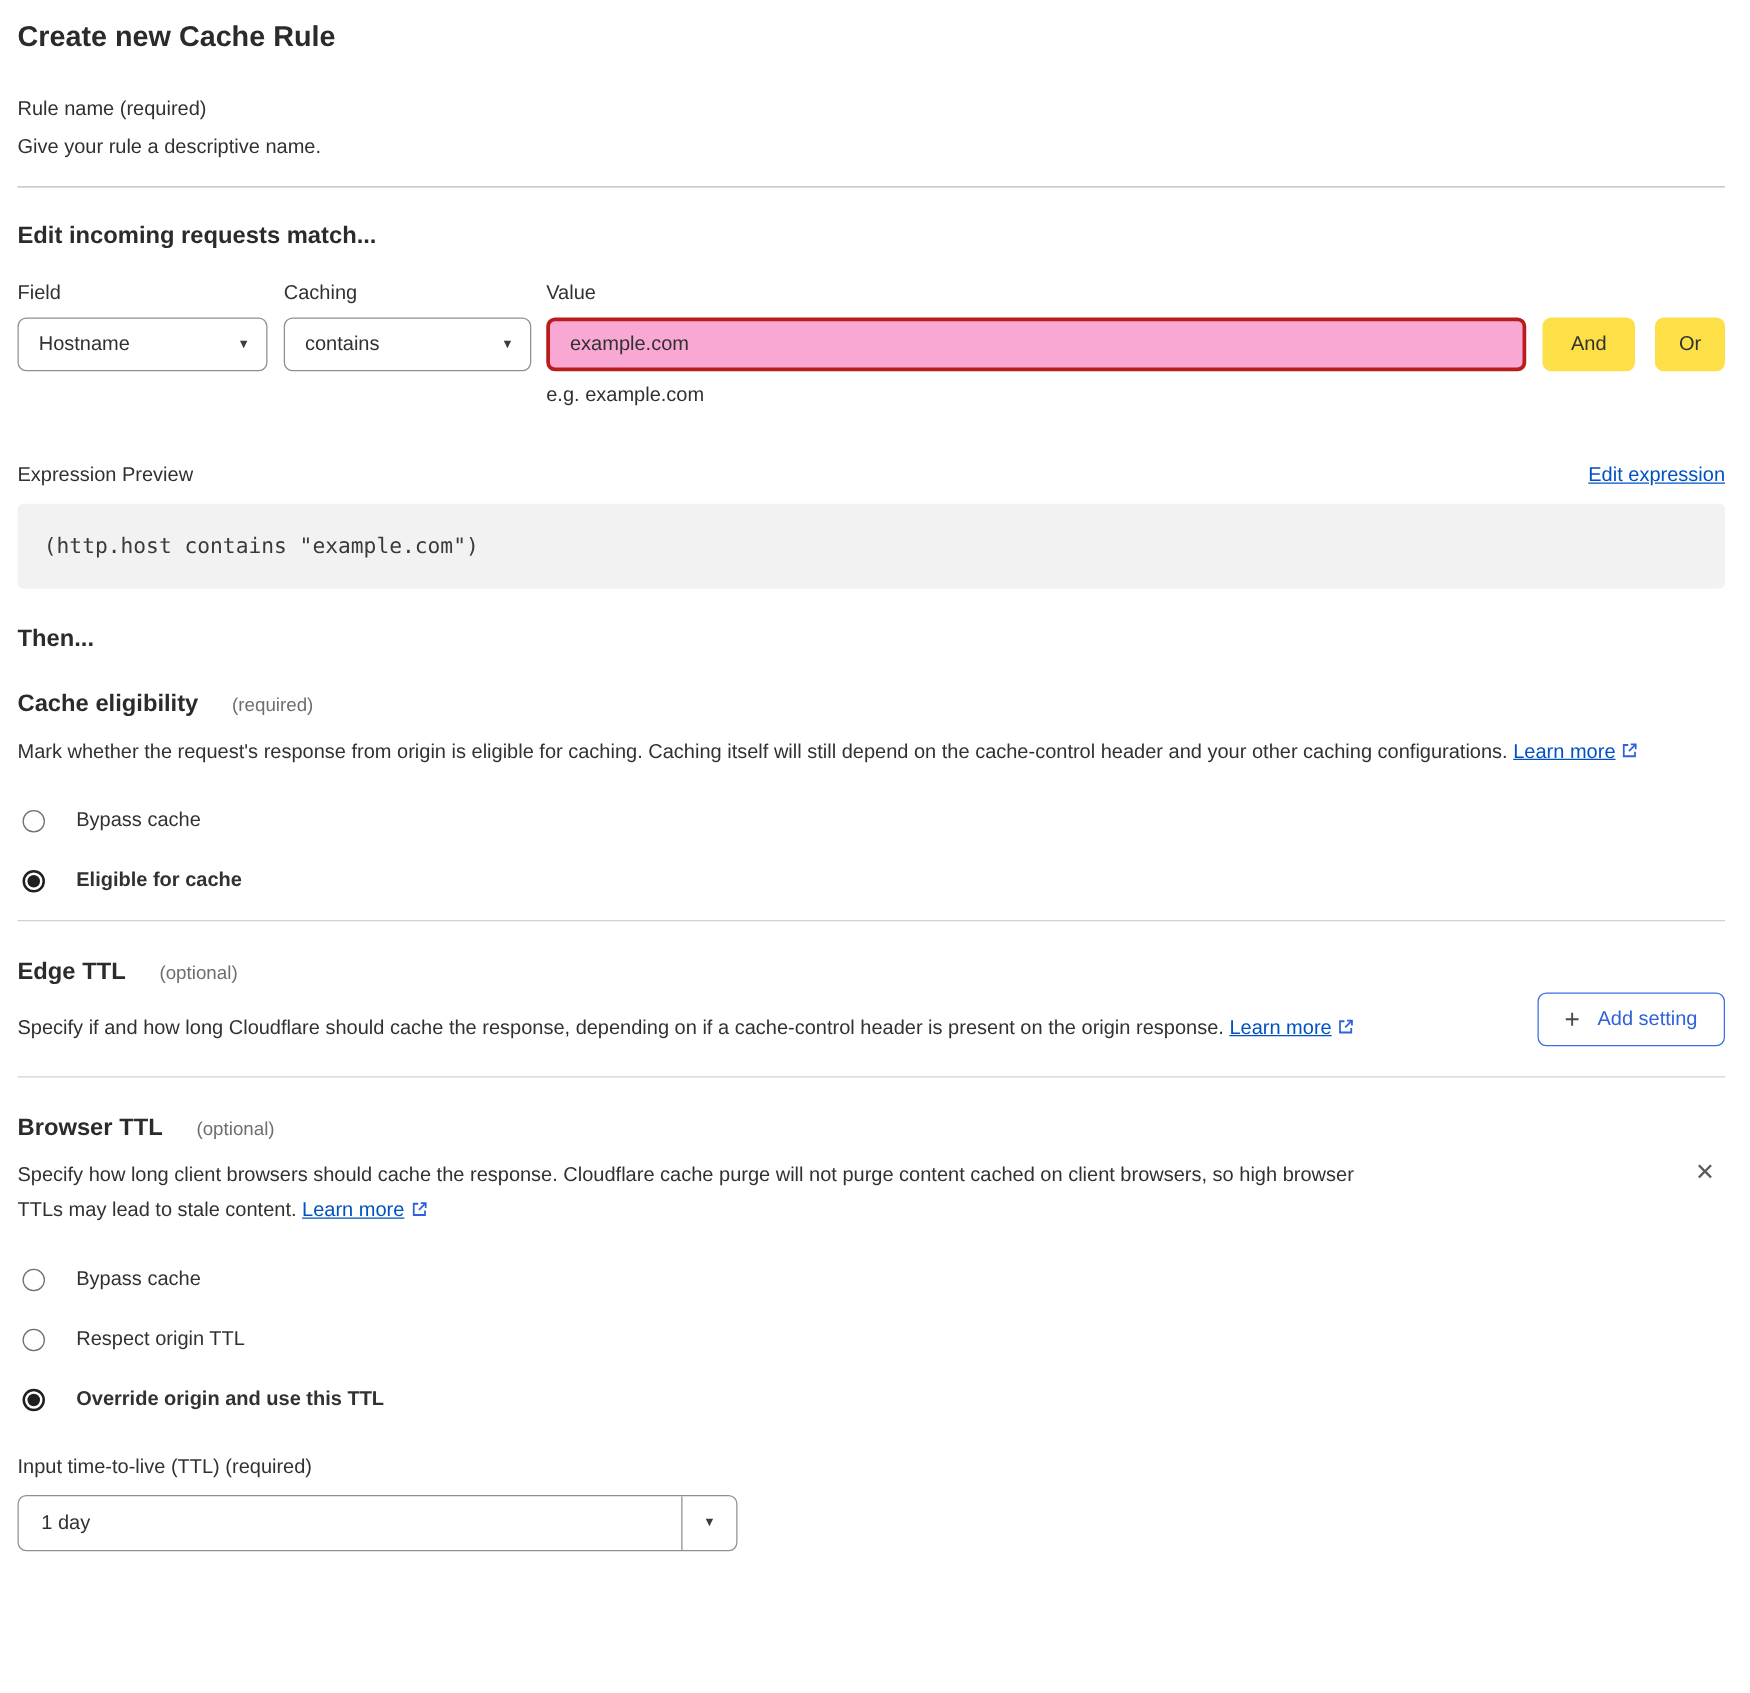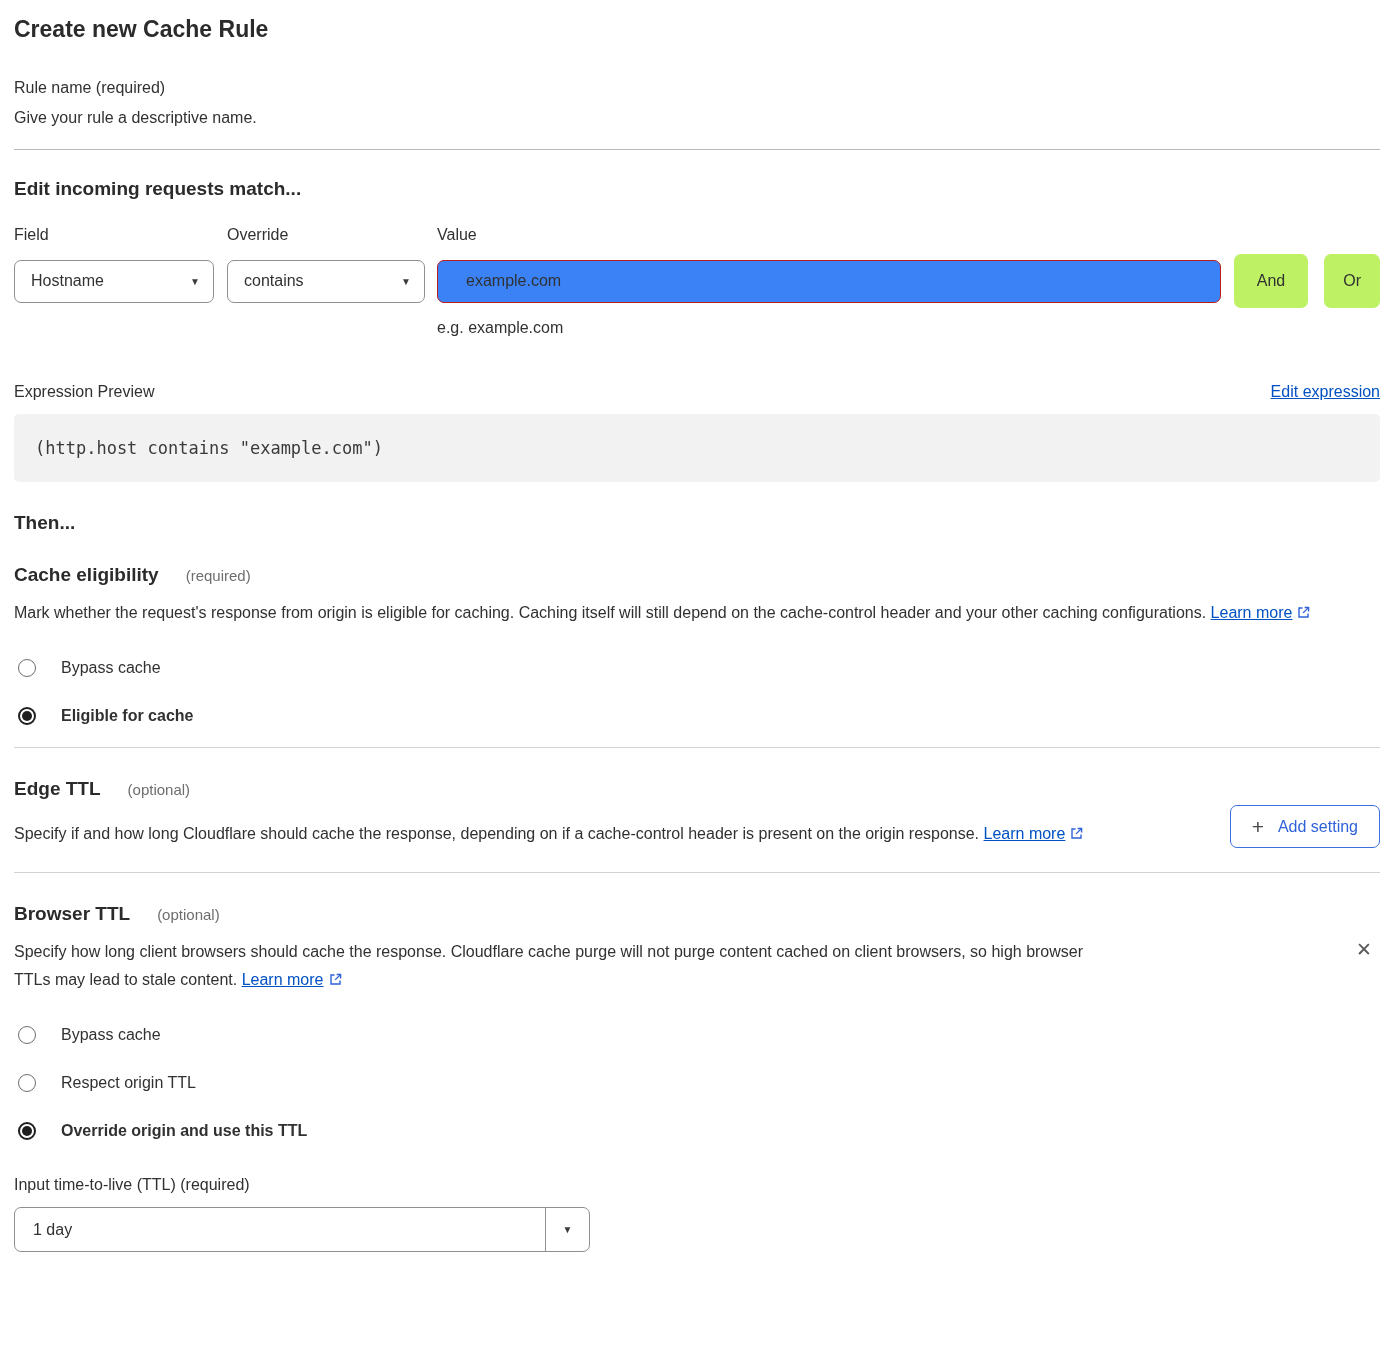--- a/index.html
+++ b/index.html
@@ -35,25 +35,25 @@
   .match-controls { display: flex; margin-top: 10px; align-items: center; }
   .select-box {
     position: relative; height: 43px; border: 1px solid #8f8f8f; border-radius: 7px;
     background: #fff; display: flex; align-items: center;
     padding: 0 34px 0 16px; cursor: pointer;
   }
   .select-box .sel-arrow { position: absolute; right: 13px; top: 50%; transform: translateY(-50%); font-size: 10px; color: #3c3c3c; }
   .field-select { width: 200px; margin-right: 13px; }
   .operator-select { width: 198px; margin-right: 12px; }
   .value-input {
-    flex: 1; height: 43px; background: #3b82f6; border: 1px solid #b91c1c;
-    border-radius: 7px; display: flex; align-items: center; padding: 0 28px; color: #313131;
+    flex: 1; height: 43px; background: #f9a8d4; border: 3px solid #b91c1c;
+    border-radius: 7px; display: flex; align-items: center; padding: 0 16px; color: #313131;
   }
   .btn-gray {
-    height: 54px; background: #bef264; border: none; border-radius: 7px;
+    height: 43px; background: #fde047; border: none; border-radius: 7px;
     font-family: inherit; font-size: 16px; color: #313131; cursor: pointer; margin-left: 12px;
   }
   .btn-and { padding: 0 23px; margin-left: 13px; }
   .btn-or  { padding: 0 19px; margin-left: 16px; text-align: center; }
   .value-hint { margin-left: 423px; margin-top: 11px; }
 
   .expr-row { display: flex; justify-content: space-between; margin-top: 46px; }
   .link { color: #0051c3; text-decoration: underline; cursor: pointer; }
   .code-block {
     margin-top: 13px; background: #f2f2f2; border-radius: 5px;
@@ -120,21 +120,21 @@
 
   <div class="field-label">Rule name (required)</div>
   <div class="helper">Give your rule a descriptive name.</div>
 
   <hr class="divider">
 
   <h2 class="section-heading">Edit incoming requests match...</h2>
 
   <div class="match-labels">
     <div class="col-field">Field</div>
-    <div class="col-operator">Override</div>
+    <div class="col-operator">Caching</div>
     <div class="col-value">Value</div>
   </div>
 
   <div class="match-controls">
     <div class="select-box field-select">
       <span>Hostname</span>
       <span class="sel-arrow">▼</span>
     </div>
     <div class="select-box operator-select">
       <span>contains</span>

